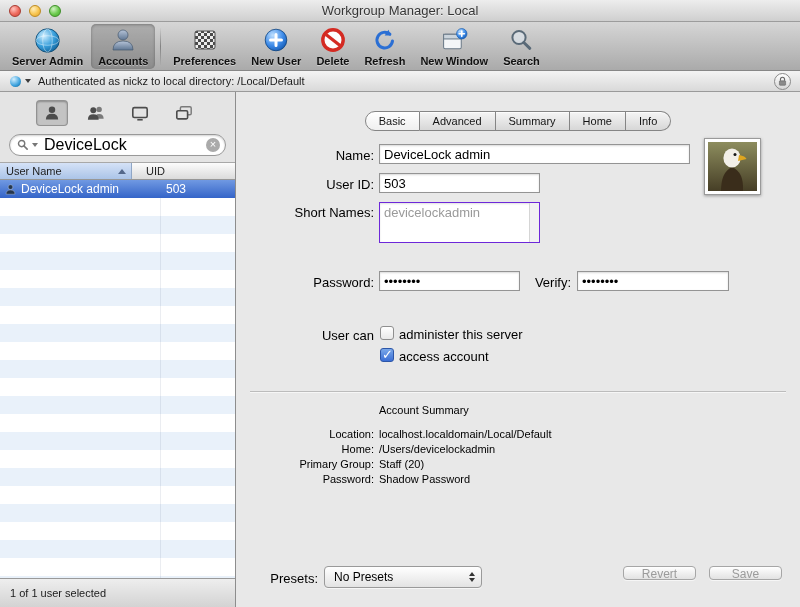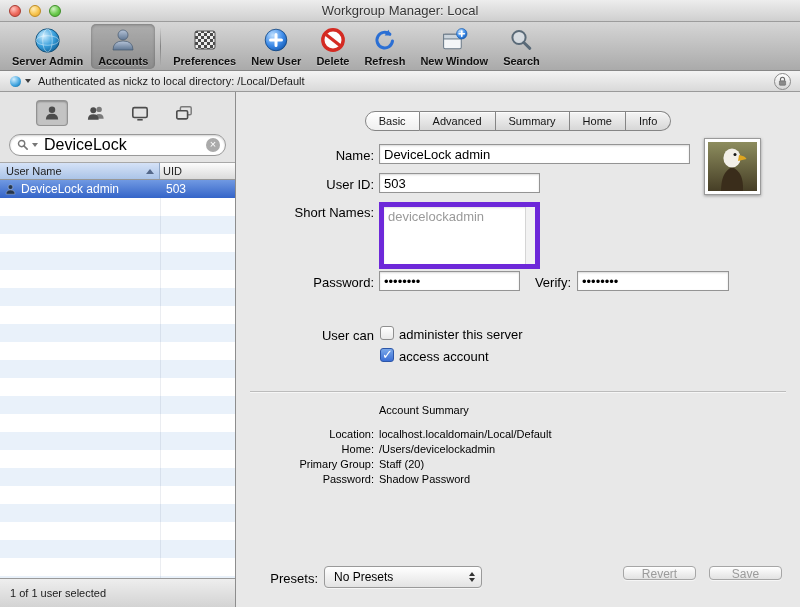--- a/index.html
+++ b/index.html
@@ -37,42 +37,42 @@
   
   .sidebar { flex:0 0 236px; width:236px; border-right:1px solid #8d8d8d; display:flex; flex-direction:column; background:#e4e4e4; }
   .sb-tabs { height:42px; display:flex; align-items:center; justify-content:center; gap:12px; }
   .sb-tab { width:32px; height:26px; display:flex; align-items:center; justify-content:center; border-radius:4px; border:1px solid transparent; }
   .sb-tab.selected { background:rgba(0,0,0,.14); border-color:rgba(0,0,0,.25); box-shadow:inset 0 1px 2px rgba(0,0,0,.3); }
   .search-wrap { padding:0 9px 6px; }
   .search-field { height:22px; background:#fff; border:1px solid #999; border-radius:12px; display:flex; align-items:center; gap:3px; padding:0 5px 0 7px; box-shadow:inset 0 1px 2px rgba(0,0,0,.18); }
   .search-field input { flex:1; border:0; outline:0; font-size:16px; font-family:inherit; min-width:0; background:transparent; color:#000; }
   .search-clear { width:14px; height:14px; border-radius:50%; background:#aaa; color:#fff; font-size:11px; line-height:13px; text-align:center; flex:0 0 14px; }
   .list-header { height:18px; display:flex; border-top:1px solid #a8a8a8; border-bottom:1px solid #97979 7; border-bottom:1px solid #979797; font-size:11px; color:#1d1d1d; }
-  .hdr-name { width:160px; background:linear-gradient(#d5e2f7,#abc4e8); border-right:1px solid #8fa6c6; display:flex; align-items:center; padding-left:6px; position:relative; }
-  .hdr-uid { flex:1; background:linear-gradient(#fcfcfc,#dbdbdb); display:flex; align-items:center; padding-left:3px; }
+  .hdr-name { width:132px; background:linear-gradient(#d5e2f7,#abc4e8); border-right:1px solid #8fa6c6; display:flex; align-items:center; padding-left:6px; position:relative; }
+  .hdr-uid { flex:1; background:linear-gradient(#fcfcfc,#dbdbdb); display:flex; align-items:center; padding-left:14px; }
   .sort-arrow { position:absolute; right:5px; top:6px; width:0; height:0; border-left:4px solid transparent; border-right:4px solid transparent; border-bottom:5px solid #54688a; }
   .user-list { flex:1; position:relative; background:repeating-linear-gradient(to bottom,#e9f1fa 0,#e9f1fa 18px,#ffffff 18px,#ffffff 36px); overflow:hidden; }
   .col-line { position:absolute; left:160px; top:0; bottom:0; width:1px; background:rgba(90,110,140,.12); }
   .urow { position:absolute; left:0; right:0; top:0; height:18px; display:flex; align-items:center; font-size:12px; }
   .urow.selected { background:linear-gradient(#7099e2,#3464c8); color:#fff; }
   .cell-name { width:160px; display:flex; align-items:center; gap:4px; padding-left:4px; overflow:hidden; white-space:nowrap; }
   .cell-uid { padding-left:6px; }
   .sb-status { flex:0 0 29px; border-top:1px solid #9a9a9a; background:linear-gradient(#eeeeee,#d3d3d3); display:flex; align-items:center; padding-left:10px; font-size:11px; color:#1b1b1b; }
 
   
   .main { flex:1; position:relative; background:#e8e8e8; }
   .tabs { position:absolute; top:19px; left:0; right:0; display:flex; justify-content:center; }
   .tab { height:20px; display:flex; align-items:center; padding:0 13px; font-size:11px; color:#141414; background:linear-gradient(#f5f5f5,#d7d7d7); border:1px solid #858585; border-left-width:0; box-shadow:inset 0 1px 0 rgba(255,255,255,.7); }
   .tab:first-child { border-left-width:1px; border-radius:10px 0 0 10px; }
   .tab:last-child { border-radius:0 10px 10px 0; }
   .tab.selected { background:linear-gradient(#ffffff,#efefef); }
 
   .lbl { position:absolute; left:0; width:138px; text-align:right; font-size:13px; color:#000; }
   .field { position:absolute; height:20px; border:1px solid #949494; background:#fff; font-size:13px; font-family:inherit; padding:0 4px; outline:0; box-shadow:inset 0 1px 2px rgba(0,0,0,.15); color:#000; }
-  .shortbox { position:absolute; left:143px; top:110px; width:161px; height:67px; background:#fff; border:5px solid #6d28d9; box-shadow:inset 0 1px 2px rgba(0,0,0,.12); font-size:13px; color:#9a9a9a; padding:2px 4px; }
+  .shortbox { position:absolute; left:143px; top:110px; width:161px; height:41px; background:#fff; border:1px solid #6d28d9; box-shadow:inset 0 1px 2px rgba(0,0,0,.12); font-size:13px; color:#9a9a9a; padding:2px 4px; }
   .short-scroll { position:absolute; right:0; top:0; bottom:0; width:10px; background:#f2f2f2; border-left:1px solid #d5d5d5; }
   .pic-frame { position:absolute; left:468px; top:46px; background:#fff; padding:3px; border:1px solid #9a9a9a; box-shadow:0 1px 3px rgba(0,0,0,.35); }
   .pic-frame svg { display:block; }
 
   .checkbox { position:absolute; width:14px; height:14px; border:1px solid #8f8f8f; border-radius:3px; background:linear-gradient(#ffffff,#e9e9e9); }
   .checkbox.checked { background:linear-gradient(#7aa8e9,#3a6ed5); border-color:#2c56a8; }
   .checkbox.checked::after { content:"✓"; position:absolute; left:1px; top:-2px; color:#fff; font-size:13px; font-weight:bold; }
   .optlbl { position:absolute; font-size:13px; color:#000; }
 
   .hdivider { position:absolute; left:14px; right:14px; top:299px; height:2px; border-top:1px solid #bcbcbc; border-bottom:1px solid #f6f6f6; }

